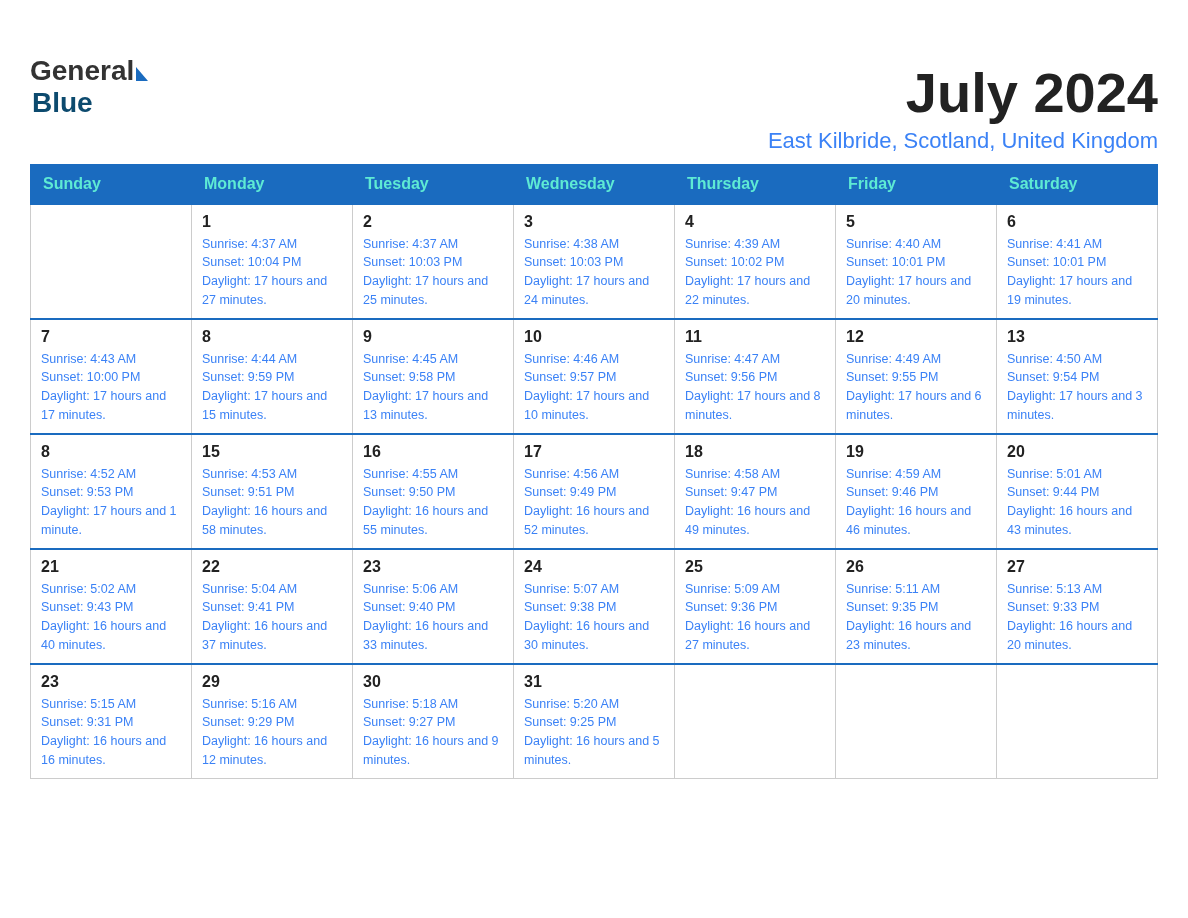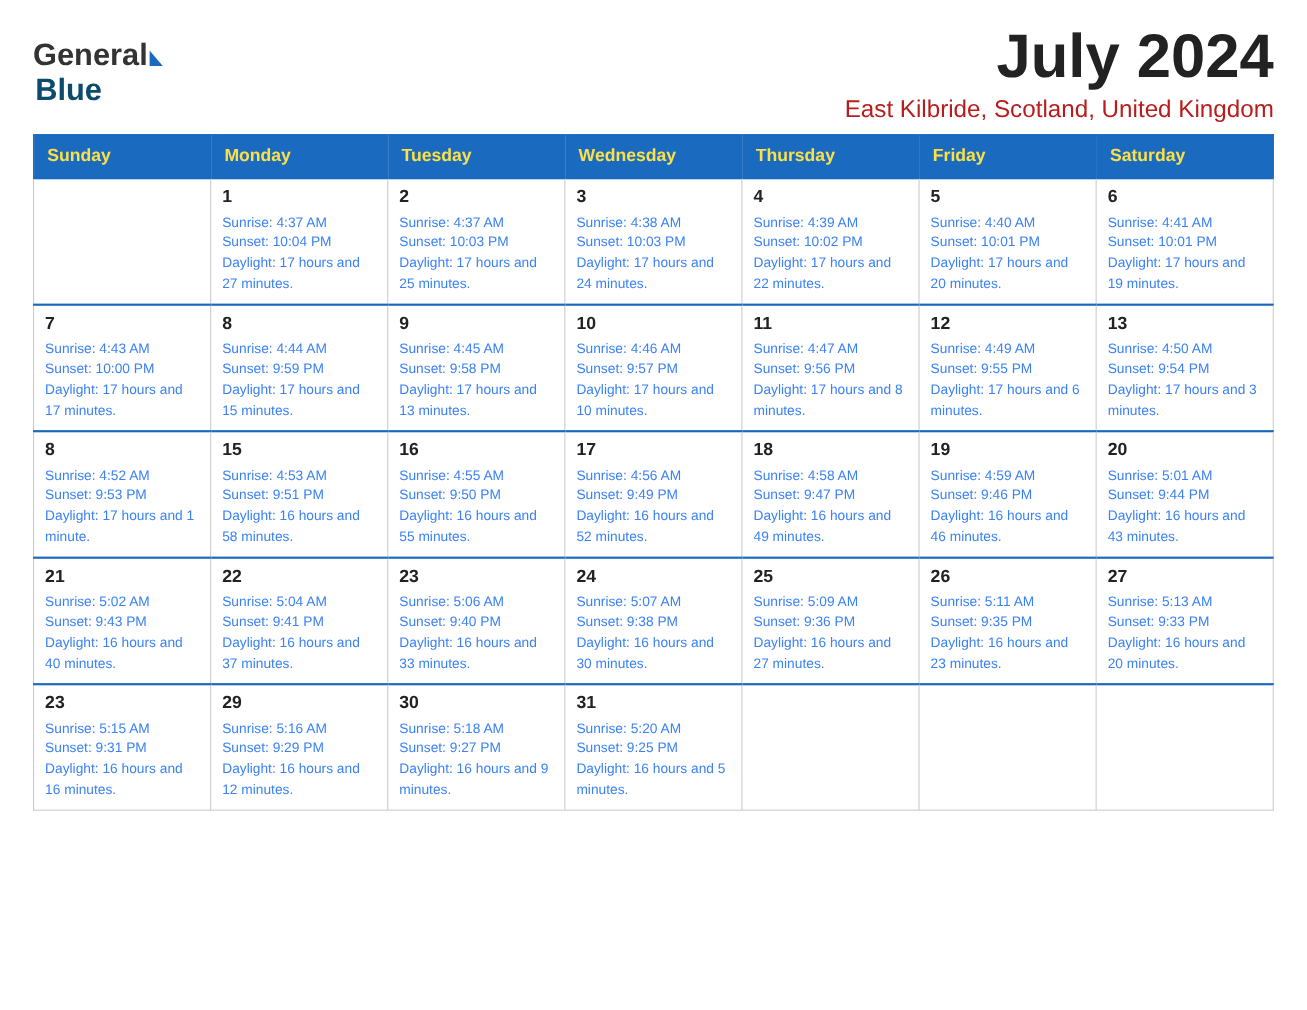--- a/index.html
+++ b/index.html
@@ -34,40 +34,41 @@
       width: 0;
       height: 0;
       border-left: 12px solid #1a6bbf;
       border-top: 14px solid transparent;
       border-bottom: 0px solid transparent;
       margin-left: 2px;
       margin-bottom: 6px;
     }
     .title-area {
       text-align: right;
+      margin-top: 42px;
     }
     .month-title {
       font-size: 56px;
       font-weight: bold;
       color: #222;
       line-height: 1.1;
     }
     .location-title {
       font-size: 22px;
-      color: #b91c1c;
+      color: #3b82f6;
       margin-top: 4px;
     }
     .calendar-table {
       width: 100%;
       border-collapse: collapse;
       margin-top: 10px;
     }
     .calendar-table th {
       background-color: #1a6bbf;
-      color: #fde047;
+      color: #5eead4;
       font-size: 16px;
       font-weight: bold;
       padding: 10px 12px;
       text-align: left;
       border: 1px solid #1a6bbf;
     }
     .calendar-table td {
       vertical-align: top;
       padding: 8px 10px;
       border: 1px solid #cccccc;

